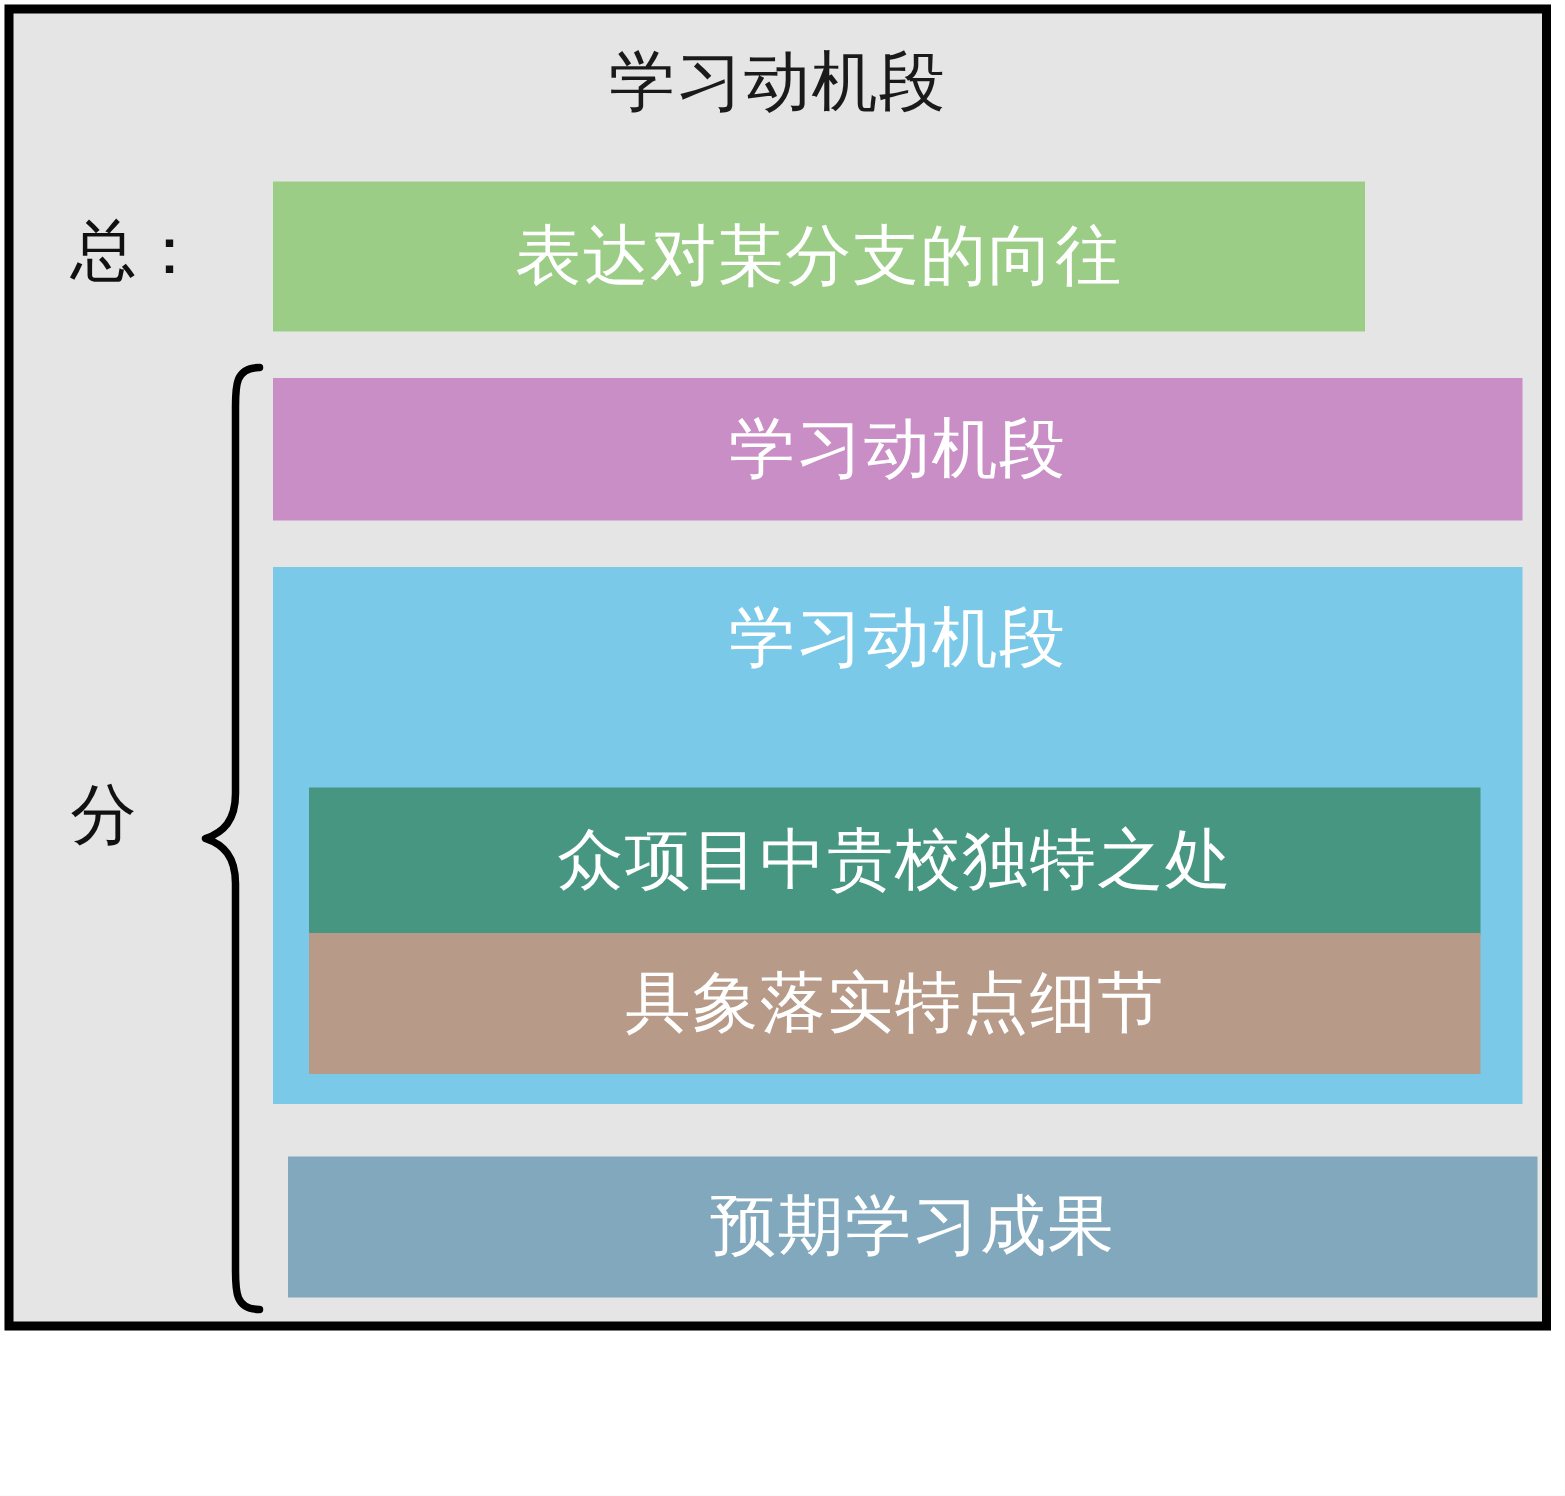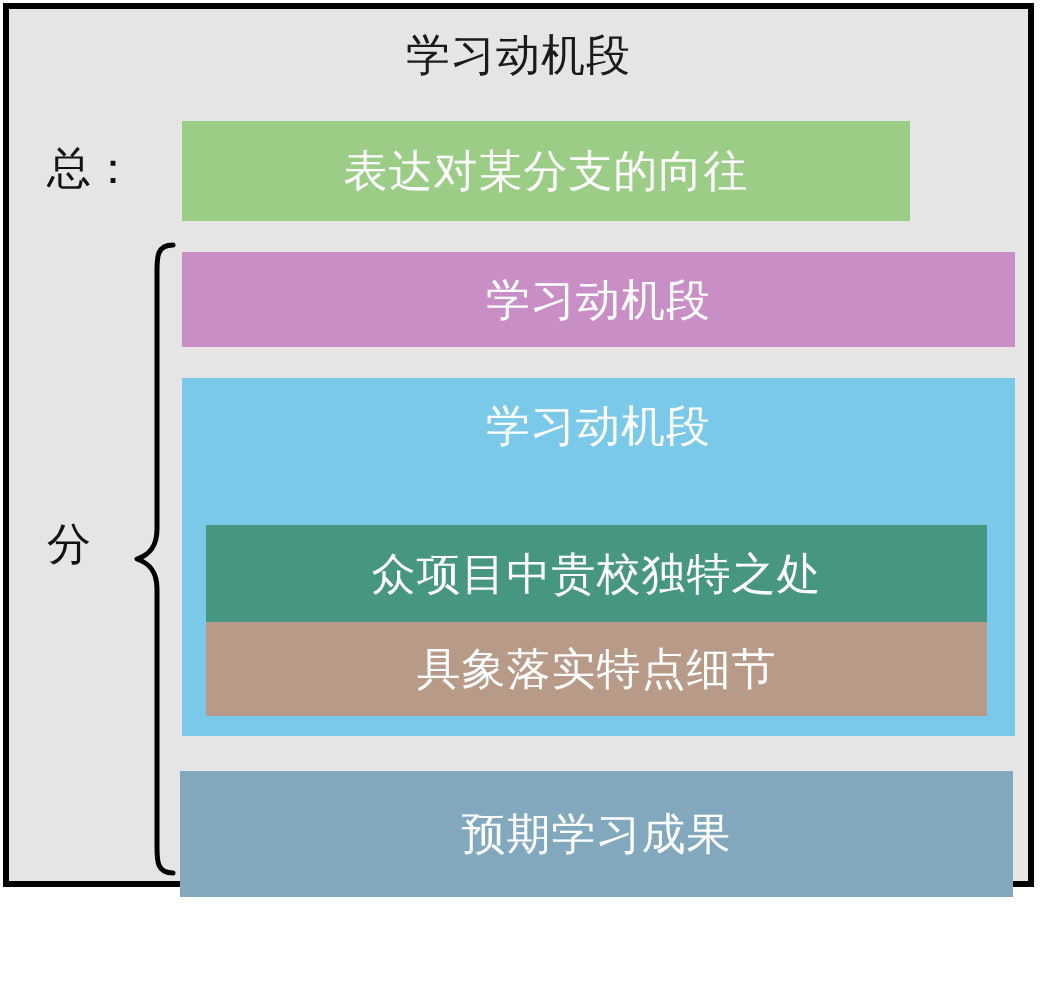--- a/index.html
+++ b/index.html
@@ -77,21 +77,21 @@
     letter-spacing: 1px;
     box-sizing: border-box;
   }
 
   .block-goal   { left: 173px; top: 112px; width: 728px; height: 100px; background: #9bcd87; }
   .block-major  { left: 173px; top: 243px; width: 833px; height: 95px;  background: #ca8ec6; }
   .block-project{ left: 173px; top: 369px; width: 833px; height: 358px; background: #7ac9e8;
                   align-items: flex-start; padding-top: 26px; }
   .block-unique { left: 197px; top: 485px; width: 781px; height: 98px;  background: #479682; margin-top: 31px; }
   .block-detail { left: 197px; top: 613px; width: 781px; height: 94px;  background: #b79a88; }
-  .block-outcome{ left: 171px; top: 762px; width: 833px; height: 126px; background: #81a8bc; }
+  .block-outcome{ left: 183px; top: 762px; width: 833px; height: 94px; background: #81a8bc; }
 
   
   .footnote {
     position: absolute;
     left: 14px;
     top: 905px;
     font-size: 44px;
     line-height: 1;
     color: #c9c9c9;
     letter-spacing: 1px;

